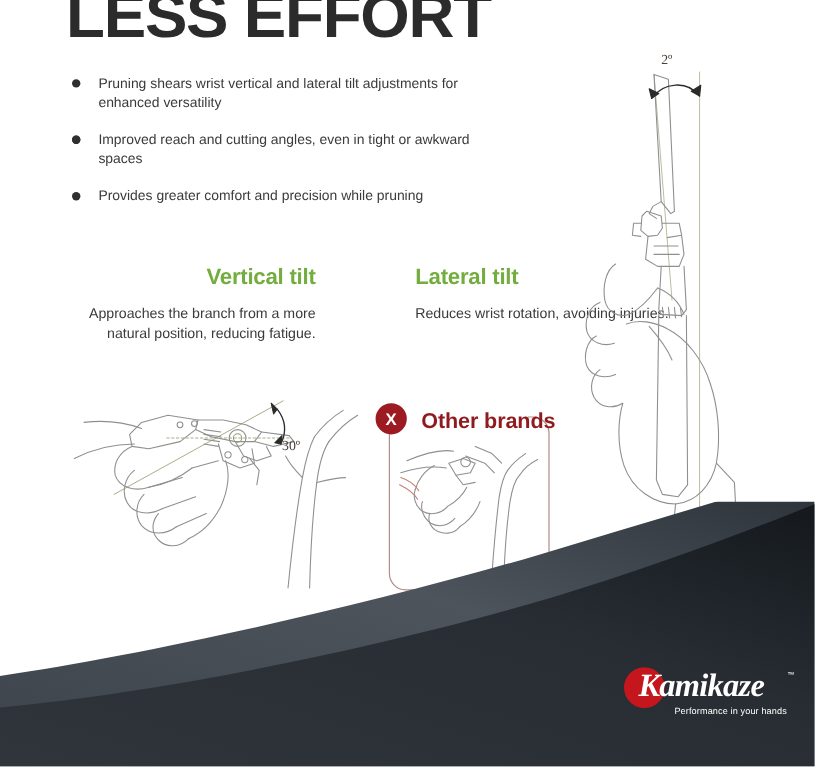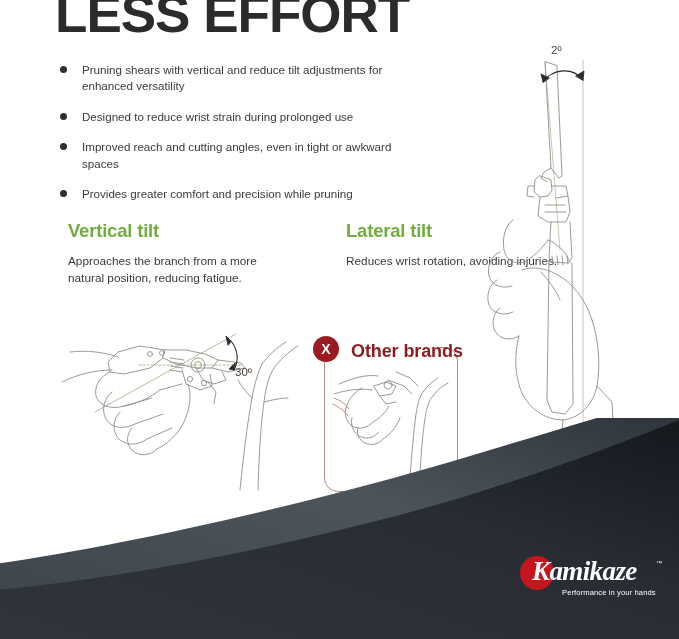--- a/index.html
+++ b/index.html
@@ -70,21 +70,21 @@
     margin: 0 0 12px 0;
     line-height: 1;
   }
   .sec-body {
     font-size: 11.8px;
     line-height: 1.45;
     color: #3a3a3a;
     margin: 0;
     width: 215px;
   }
-  #sec-vertical { left: 68px; top: 222px; }
+  #sec-vertical { left: 48px; top: 222px; text-align: right; }
   #sec-lateral  { left: 346px; top: 222px; }
 
   
   .art {
     position: absolute;
     left: 0; top: 0;
     width: 679px;
     height: 639px;
     pointer-events: none;
   }
@@ -132,21 +132,21 @@
     font-weight: bold;
     color: #8f1b1f;
     letter-spacing: -0.1px;
   }
 
   
   .angle-label {
     position: absolute;
     font-size: 11.5px;
     color: #4a3f3a;
-    font-family: Liberation Sans, sans-serif;
+    font-family: Liberation Serif, serif;
   }
   #label-2deg  { left: 551px; top: 44px; }
   #label-30deg { left: 235px; top: 340px; margin-top: 26px; }
 
   
   .footer {
     position: absolute;
     left: 0;
     top: 418px;
     width: 679px;
@@ -204,25 +204,24 @@
 </head>
 <body>
 
 <div id="page">
 
   <div class="title">LESS EFFORT</div>
 
   <div class="bullets">
     <div class="bullet-row">
       <span class="bullet-dot"></span>
-      <span>Pruning shears with vertical and reduce tilt adjustments for enhanced versatility</span>
+      <span>Pruning shears wrist vertical and lateral tilt adjustments for enhanced versatility</span>
     </div>
     <div class="bullet-row">
       <span class="bullet-dot"></span>
-      <span>Designed to reduce wrist strain during prolonged use</span>
     </div>
     <div class="bullet-row">
       <span class="bullet-dot"></span>
       <span>Improved reach and cutting angles, even in tight or awkward spaces</span>
     </div>
     <div class="bullet-row">
       <span class="bullet-dot"></span>
       <span>Provides greater comfort and precision while pruning</span>
     </div>
   </div>

